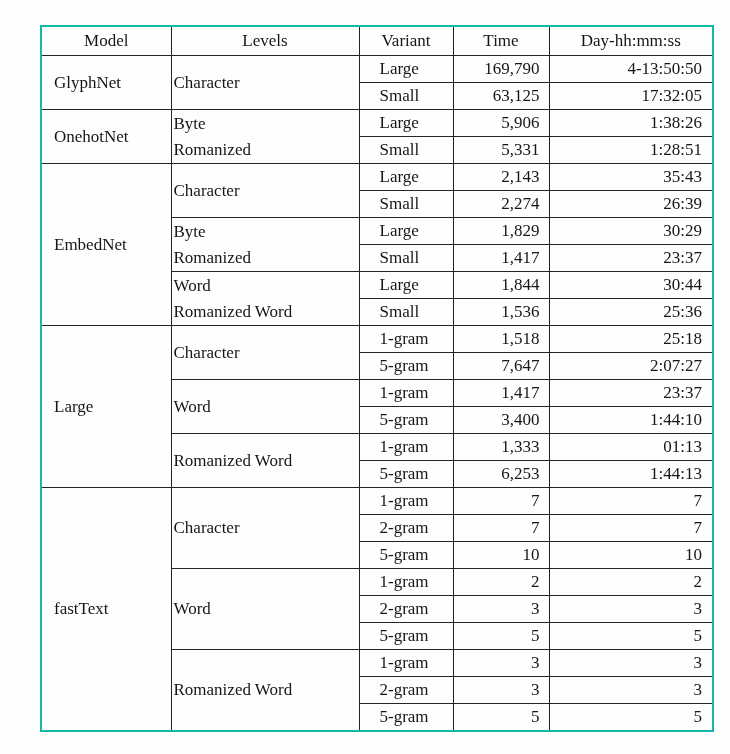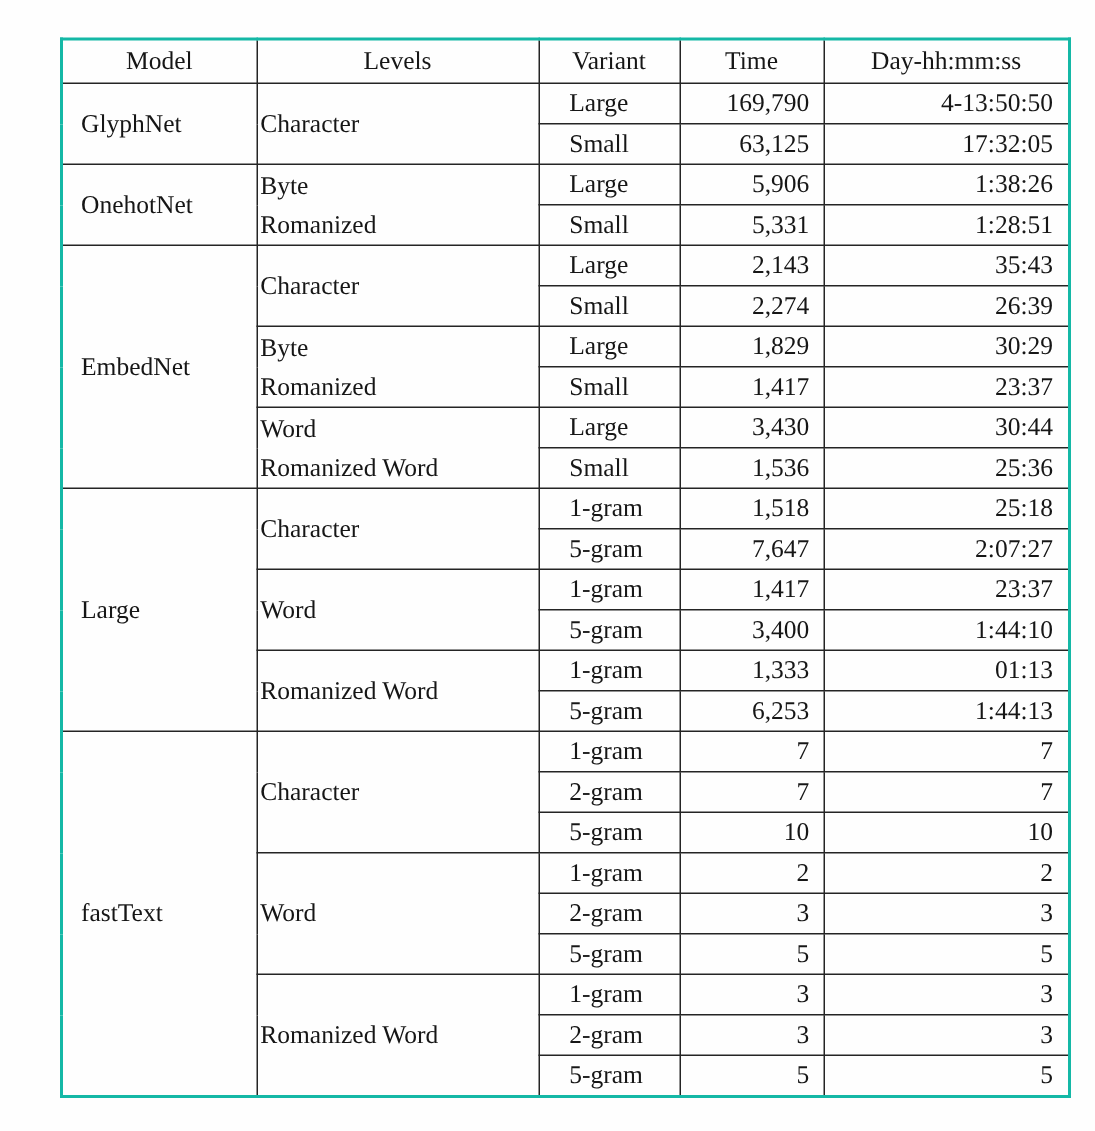--- a/index.html
+++ b/index.html
@@ -131,21 +131,21 @@
           <td class="duration-cell">30:29</td>
         </tr>
         <tr>
           <td class="variant-cell">Small</td>
           <td class="time-cell">1,417</td>
           <td class="duration-cell">23:37</td>
         </tr>
         <tr>
           <td rowspan="2" class="level-cell"><span>Word</span><br><span>Romanized Word</span></td>
           <td class="variant-cell">Large</td>
-          <td class="time-cell">3,430</td>
+          <td class="time-cell">1,844</td>
           <td class="duration-cell">30:44</td>
         </tr>
         <tr>
           <td class="variant-cell">Small</td>
           <td class="time-cell">1,536</td>
           <td class="duration-cell">25:36</td>
         </tr>
         <tr>
           <td rowspan="6" class="model-cell">Large</td>
           <td rowspan="2" class="level-cell"><span>Character</span></td>

